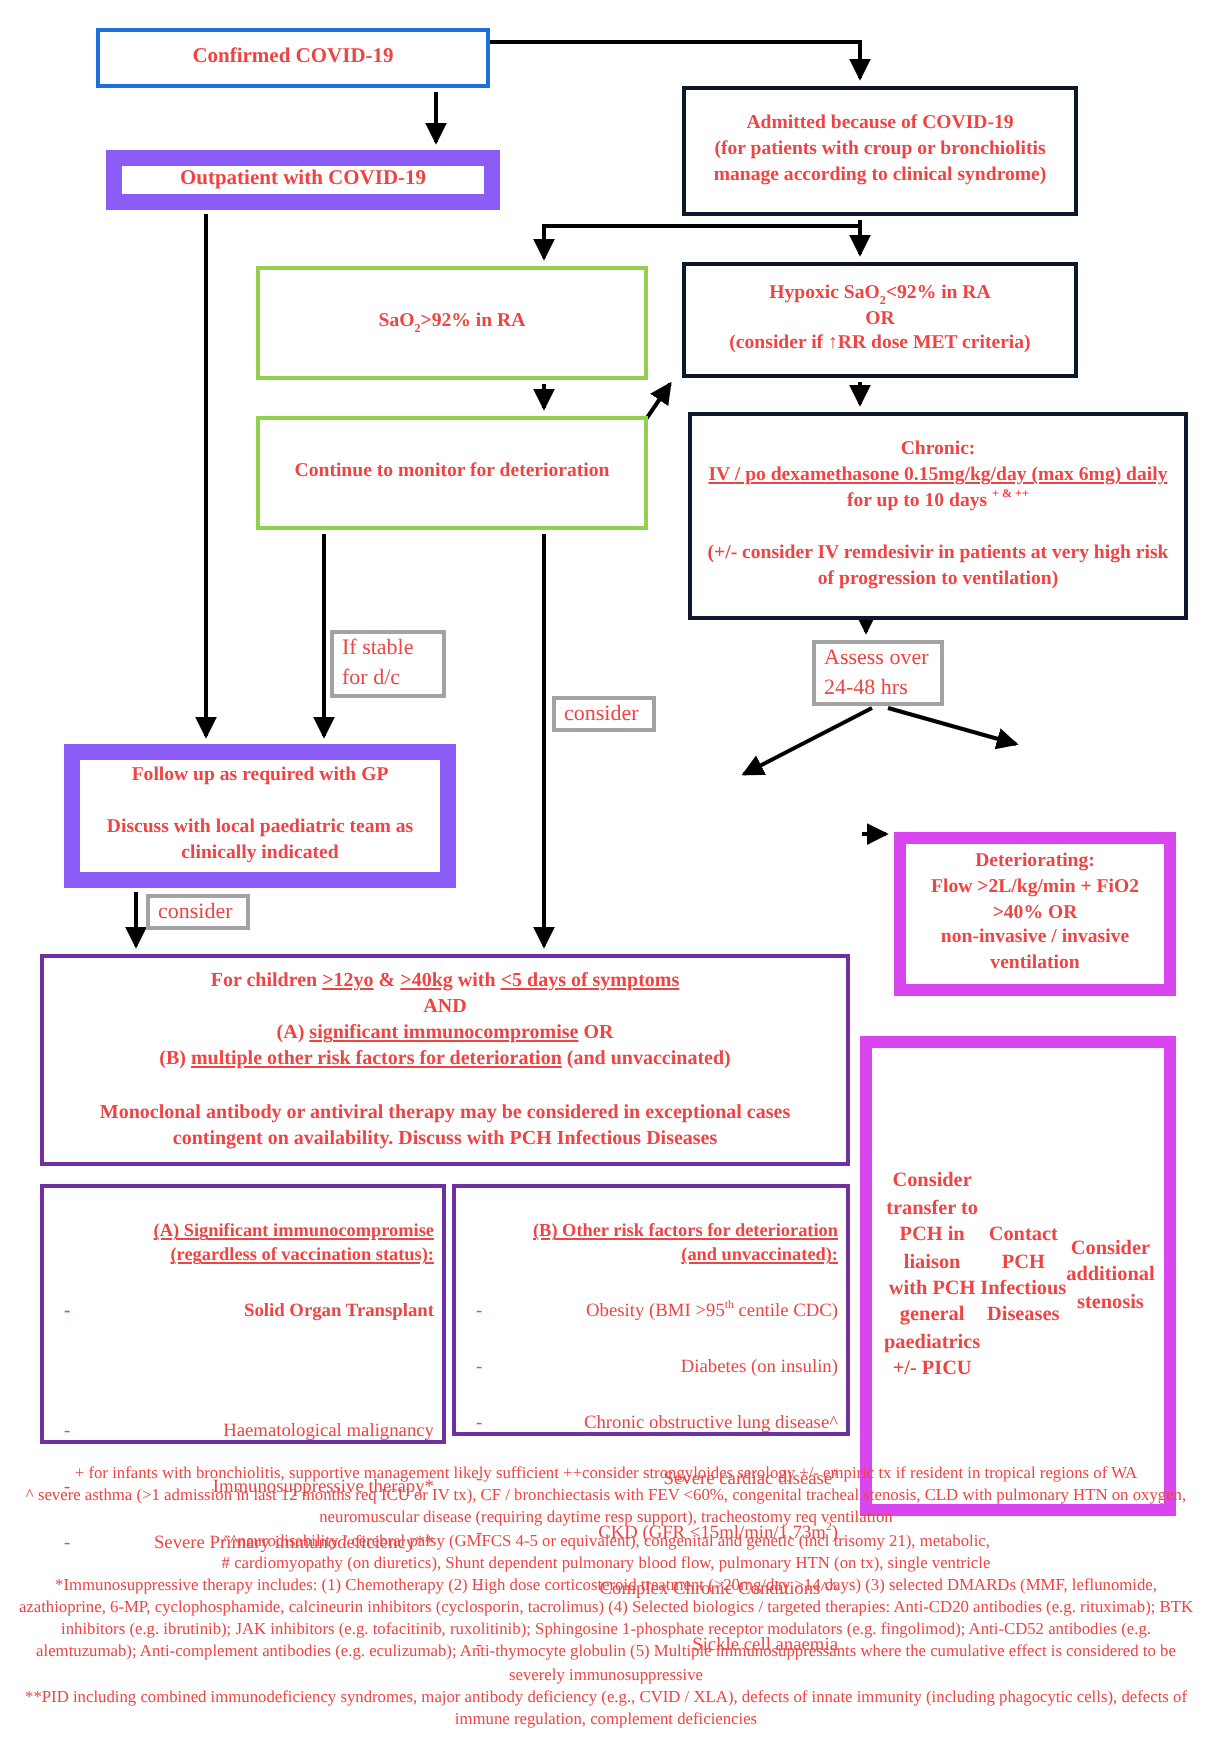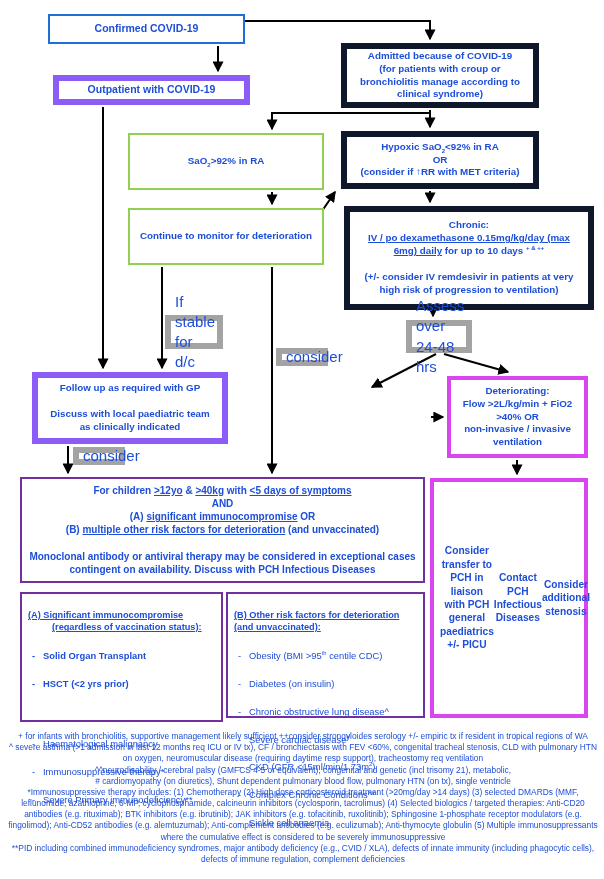--- a/index.html
+++ b/index.html
@@ -1,33 +1,33 @@
 <!DOCTYPE html>
 <html><head>
 <meta charset="utf-8">
 <style>
   html,body{margin:0;padding:0;background:#fff;}
   .canvas{position:relative;width:604px;height:879px;background:#fff;
-          font-family:Liberation Sans, sans-serif;color:#1d4ed8;overflow:hidden;}
+          font-family:Liberation Serif, serif;color:#ef4444;overflow:hidden;}
   svg.connectors{position:absolute;left:0;top:0;z-index:1;}
   .box{position:absolute;z-index:2;background:#fff;box-sizing:border-box;
        display:flex;align-items:center;justify-content:center;text-align:center;
        font-weight:bold;font-size:9.8px;line-height:1.32;padding:2px 6px;white-space:pre-line;}
   .blue{border:2px solid #1e6fd8;font-size:10.5px;}
-  .green{border:6px solid #8b5cf6;}
+  .green{border:8px solid #8b5cf6;}
   .green.big-label{font-size:10.5px;}
   .lgreen{border:2px solid #92d050;}
-  .gold{border:6px solid #0f172a;}
-  .red{border:4px solid #d946ef;}
+  .gold{border:2px solid #0f172a;}
+  .red{border:6px solid #d946ef;margin-top:40px;}
   .purple{border:2px solid #7030a0;}
-  .label{position:absolute;z-index:2;background:#fff;border:6px solid #a3a3a3;box-sizing:border-box;
-         font-size:15px;font-weight:normal;line-height:1.35;padding:1px 4px;
+  .label{position:absolute;z-index:2;background:#fff;border:2px solid #a3a3a3;box-sizing:border-box;
+         font-size:11px;font-weight:normal;line-height:1.35;padding:1px 4px;
          display:flex;align-items:center;text-align:left;white-space:pre-line;}
   sub,sup{font-size:0.62em;line-height:0;}
-  .listbox{display:block;text-align:left;padding:4px 4px 4px 6px;font-weight:normal;font-size:9.4px;}
+  .listbox{display:block;text-align:right;padding:4px 4px 4px 6px;font-weight:normal;font-size:9.4px;}
   .list-head{font-weight:bold;font-size:9.2px;white-space:nowrap;line-height:1.3;margin-bottom:2px;}
   .li{position:relative;padding-left:15px;margin:1.5px 0;white-space:normal;}
   .li::before{content:"-";position:absolute;left:4px;}
   .li.bold{font-weight:bold;}
   .li-gap{height:20px;}
   .transfer{flex-direction:row;justify-content:space-evenly;font-size:10.2px;padding:10px 6px;}
   .transfer p{margin:0;}
   .footnotes{position:absolute;left:8px;top:731px;width:590px;z-index:2;
              font-size:8.4px;font-weight:normal;line-height:1.33;text-align:center;}
   .footnotes div{margin:0;}
@@ -65,21 +65,21 @@
 
   <div class="box blue" style="left:48px;top:14px;width:197px;height:30px">Confirmed COVID-19</div>
 
   <div class="box gold" style="left:341px;top:43px;width:198px;height:65px">Admitted because of COVID-19
 (for patients with croup or bronchiolitis manage according to clinical syndrome)</div>
 
   <div class="box green big-label" style="left:53px;top:75px;width:197px;height:30px">Outpatient with COVID-19</div>
 
   <div class="box lgreen" style="left:128px;top:133px;width:196px;height:57px"><span><span>SaO</span><sub>2</sub><span>&gt;92% in RA</span></span></div>
 
-  <div class="box gold" style="left:341px;top:131px;width:198px;height:58px"><span><span>Hypoxic SaO</span><sub>2</sub><span>&lt;92% in RA</span><br><span>OR</span><br><span>(consider if ↑RR with MET criteria)</span></span></div>
+  <div class="box gold" style="left:341px;top:131px;width:198px;height:58px"><span><span>Hypoxic SaO</span><sub>2</sub><span>&lt;92% in RA</span><br><span>OR</span><br><span>(consider if ↑RR dose MET criteria)</span></span></div>
 
   <div class="box lgreen" style="left:128px;top:208px;width:196px;height:57px">Continue to monitor for deterioration</div>
 
   <div class="box gold" style="left:344px;top:206px;width:250px;height:104px"><span><span>Chronic:</span><br><span style="text-decoration: underline;">IV / po dexamethasone 0.15mg/kg/day (max 6mg) daily</span><span> for up to 10 days </span><sup>+ &amp; ++</sup><br><br><span>(+/- consider IV remdesivir in patients at very high risk of progression to ventilation)</span></span></div>
 
   <div class="label" style="left:406px;top:320px;width:66px;height:33px">Assess over
 24-48 hrs</div>
 
   <div class="label" style="left:165px;top:315px;width:58px;height:34px">If stable
 for d/c</div>
@@ -95,21 +95,20 @@
 
   <div class="box red" style="left:447px;top:376px;width:141px;height:82px">Deteriorating:
 Flow &gt;2L/kg/min + FiO2 &gt;40% OR
 non-invasive / invasive ventilation</div>
 
   <div class="box purple" style="left:20px;top:477px;width:405px;height:106px;font-size:10px"><span><span>For children </span><span style="text-decoration: underline;">&gt;12yo</span><span> &amp; </span><span style="text-decoration: underline;">&gt;40kg</span><span> with </span><span style="text-decoration: underline;">&lt;5 days of symptoms</span><br><span>AND</span><br><span>(A) </span><span style="text-decoration: underline;">significant immunocompromise</span><span> OR</span><br><span>(B) </span><span style="text-decoration: underline;">multiple other risk factors for deterioration</span><span> (and unvaccinated)</span><br><br><span>Monoclonal antibody or antiviral therapy may be considered in exceptional cases contingent on availability. Discuss with PCH Infectious Diseases</span></span></div>
 
   <div class="box purple listbox" style="left:20px;top:592px;width:203px;height:130px">
     <div class="list-head"><span><span style="text-decoration: underline;">(A) Significant immunocompromise</span><br><span style="text-decoration: underline; padding-left: 24px;">(regardless of vaccination status):</span></span></div>
     <div class="li bold">Solid Organ Transplant</div>
-    <div class="li bold">HSCT (&lt;2 yrs prior)</div>
     <div class="li-gap"></div>
     <div class="li">Haematological malignancy</div>
     <div class="li">Immunosuppressive therapy*</div>
     <div class="li">Severe Primary immunodeficiency**</div>
   </div>
 
   <div class="box purple listbox" style="left:226px;top:592px;width:199px;height:126px">
     <div class="list-head"><span><span style="text-decoration: underline;">(B) Other risk factors for deterioration</span><br><span style="text-decoration: underline;">(and unvaccinated):</span></span></div>
     <div class="li"><span><span>Obesity (BMI &gt;95</span><sup>th</sup><span> centile CDC)</span></span></div>
     <div class="li"><span><span>Diabetes (on insulin)</span></span></div>

